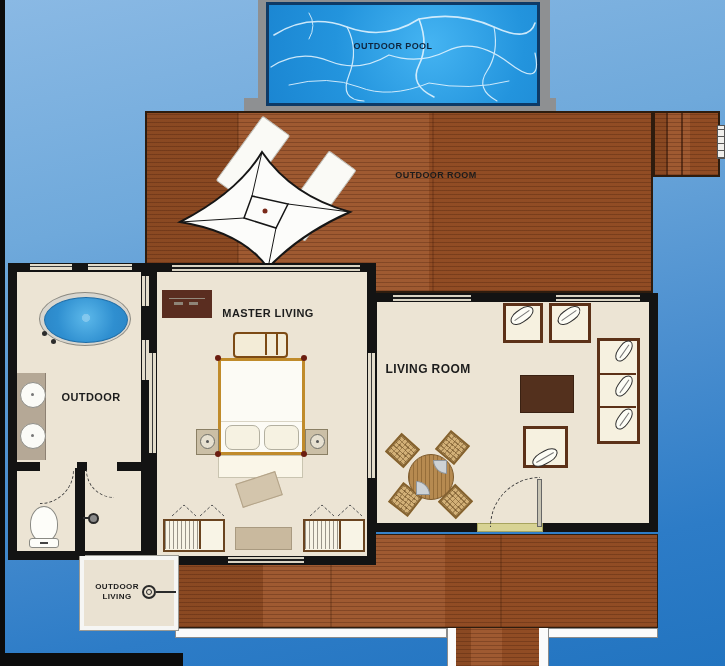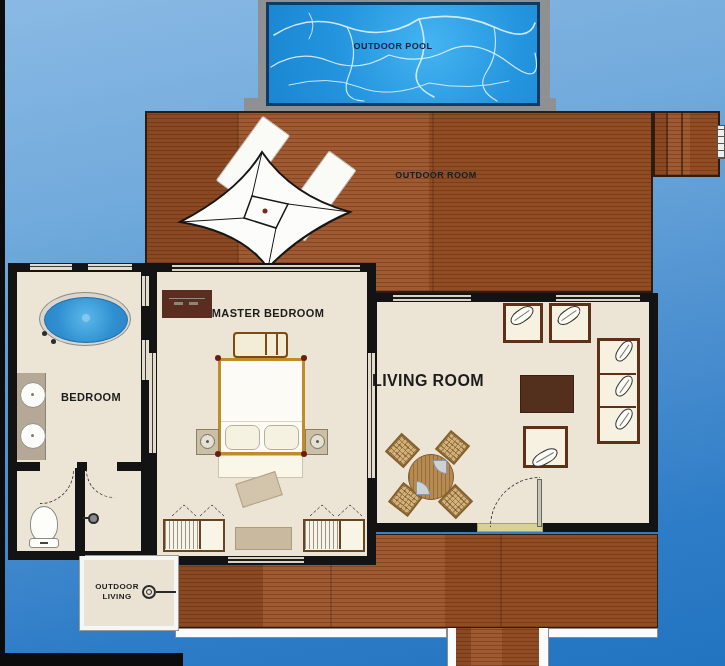--- a/index.html
+++ b/index.html
@@ -111,21 +111,21 @@
     </div>
 
     <div class="abs" style="left:0;top:101px;width:28px;height:87px;background:#b5a896;border-right:1px solid #8d8173;"></div>
     <div class="abs" style="left:3px;top:110px;width:26px;height:26px;background:#fbfbf7;border:1.5px solid #8f8f8a;border-radius:50%;box-sizing:border-box;">
       <div class="abs" style="left:10px;top:10px;width:3px;height:3px;background:#777;border-radius:50%;"></div>
     </div>
     <div class="abs" style="left:3px;top:151px;width:26px;height:26px;background:#fbfbf7;border:1.5px solid #8f8f8a;border-radius:50%;box-sizing:border-box;">
       <div class="abs" style="left:10px;top:10px;width:3px;height:3px;background:#777;border-radius:50%;"></div>
     </div>
   </div>
-  <div class="lbl" style="left:91px;top:397px;font-size:11px;">BEDROOM</div>
+  <div class="lbl" style="left:91px;top:397px;font-size:11px;">OUTDOOR</div>
 
   <div class="win winH" style="left:30px;top:264px;width:42px;height:6px;"></div>
   <div class="win winH" style="left:88px;top:264px;width:44px;height:6px;"></div>
   <div class="win winV" style="left:142px;top:276px;width:7px;height:30px;"></div>
   <div class="win winV" style="left:142px;top:340px;width:7px;height:40px;"></div>
 
   <div class="abs" style="left:8px;top:462px;width:32px;height:9px;background:#131313;z-index:7;"></div>
   <div class="abs" style="left:77px;top:462px;width:10px;height:9px;background:#131313;z-index:7;"></div>
   <div class="abs" style="left:117px;top:462px;width:33px;height:9px;background:#131313;z-index:7;"></div>
   <div class="abs" style="left:75px;top:468px;width:10px;height:88px;background:#131313;z-index:7;"></div>
@@ -139,21 +139,21 @@
   </div>
 
   <div class="abs" style="left:88px;top:513px;width:11px;height:11px;border:2px solid #2a2a2a;background:#8a8a8a;border-radius:50%;box-sizing:border-box;z-index:8;"></div>
   <div class="abs" style="left:83px;top:517px;width:6px;height:2px;background:#2a2a2a;z-index:8;"></div>
 
   <div class="room" style="left:148px;top:263px;width:228px;height:302px;"></div>
   <div class="slide abs" style="left:172px;top:265px;width:188px;height:6px;"></div>
   <div class="slide abs" style="left:228px;top:557px;width:76px;height:6px;"></div>
   <div class="win winV" style="left:149px;top:353px;width:7px;height:100px;"></div>
   <div class="win winV" style="left:368px;top:353px;width:7px;height:125px;"></div>
-  <div class="lbl" style="left:268px;top:313px;font-size:11px;">MASTER BEDROOM</div>
+  <div class="lbl" style="left:268px;top:313px;font-size:11px;">MASTER LIVING</div>
 
   <div class="abs" style="left:162px;top:290px;width:50px;height:28px;background:#5a2d20;z-index:6;">
     <div class="abs" style="left:7px;top:8px;width:36px;height:1px;background:#93897c;"></div>
     <div class="abs" style="left:12px;top:12px;width:9px;height:3px;background:#8e8478;"></div>
     <div class="abs" style="left:27px;top:12px;width:9px;height:3px;background:#8e8478;"></div>
   </div>
 
   <div class="abs" style="left:233px;top:332px;width:55px;height:26px;background:#f3ecd7;border:2.5px solid #7c4a14;border-radius:4px;box-sizing:border-box;z-index:6;">
     <div class="abs" style="left:30px;top:0;width:1.5px;height:21px;background:#7c4a14;"></div>
     <div class="abs" style="left:41px;top:0;width:1.5px;height:21px;background:#7c4a14;"></div>
@@ -195,21 +195,21 @@
   </div>
   <div class="abs" style="left:303px;top:519px;width:62px;height:33px;border:2.5px solid #6a4420;background:#f8f4e6;box-sizing:border-box;z-index:6;">
     <div class="abs" style="left:0;top:0;width:36px;height:28px;
          background-image:repeating-linear-gradient(90deg,#9a958a 0 1px,transparent 1px 4px);border-right:2px solid #6a4420;box-sizing:border-box;"></div>
   </div>
   <div class="abs" style="left:235px;top:527px;width:57px;height:23px;background:#c9b99e;border:1px solid #a99a80;box-sizing:border-box;z-index:6;"></div>
 
   <div class="room" style="left:368px;top:293px;width:290px;height:239px;"></div>
   <div class="slide abs" style="left:393px;top:295px;width:78px;height:6px;"></div>
   <div class="slide abs" style="left:556px;top:295px;width:84px;height:6px;"></div>
-  <div class="lbl" style="left:428px;top:381px;font-size:16px;">LIVING ROOM</div>
+  <div class="lbl" style="left:428px;top:369px;font-size:12px;">LIVING ROOM</div>
 
   <div class="abs" style="left:503px;top:303px;width:40px;height:40px;border:3.5px solid #5c3118;background:#f6f1e0;box-sizing:border-box;z-index:6;">
     <div class="pillow" style="left:3px;top:3px;width:24px;height:11px;transform:rotate(-35deg);"></div>
   </div>
   <div class="abs" style="left:549px;top:303px;width:42px;height:40px;border:3.5px solid #5c3118;background:#f6f1e0;box-sizing:border-box;z-index:6;">
     <div class="pillow" style="left:4px;top:3px;width:24px;height:11px;transform:rotate(-35deg);"></div>
   </div>
 
   <div class="abs" style="left:597px;top:338px;width:43px;height:106px;border:3.5px solid #5c3118;background:#f6f1e0;box-sizing:border-box;z-index:6;">
     <div class="abs" style="left:0;top:32px;width:36px;height:1.5px;background:#5c3118;"></div>

